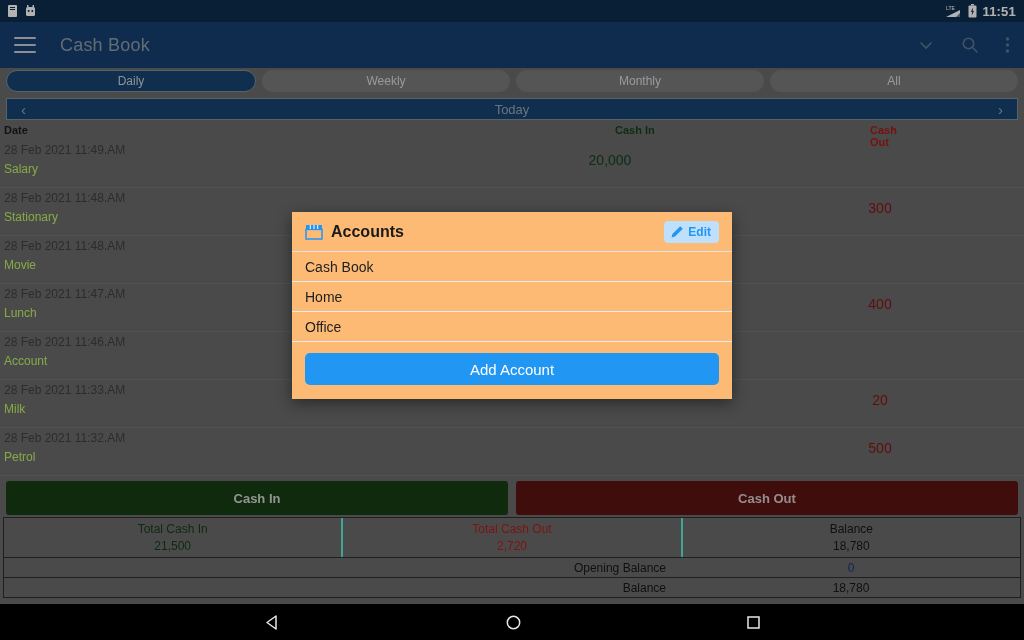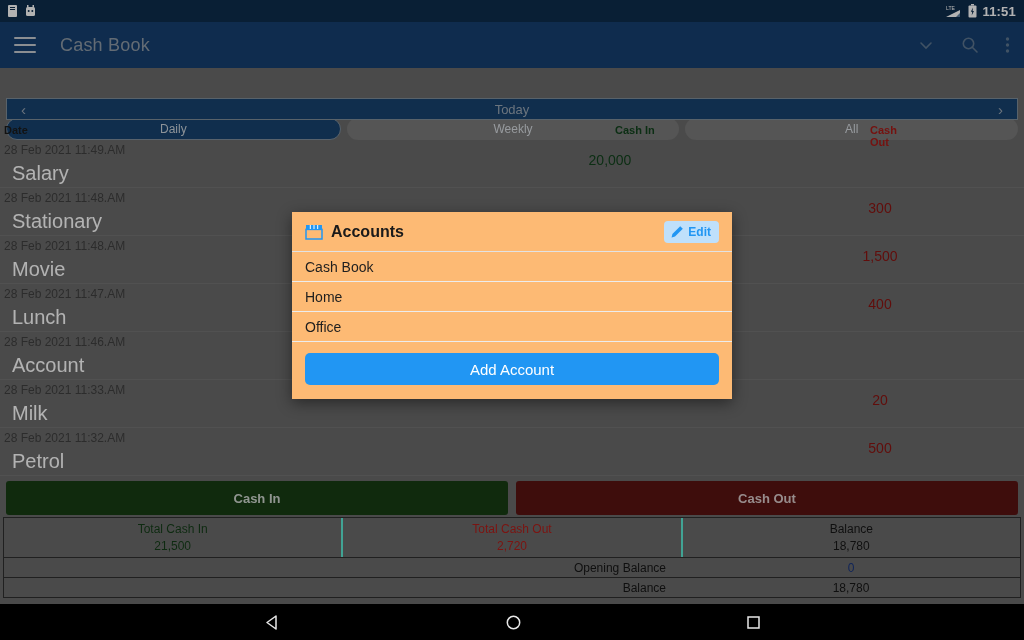--- a/index.html
+++ b/index.html
@@ -49,21 +49,20 @@
     position:absolute; top:70px; left:0;
     width:1024px; height:24px;
     display:flex; gap:6px; padding: 0 6px;
     background:#6b6b6b;
   }
   .tab {
     flex:1; height:22px; border-radius:11px;
     display:flex; align-items:center; justify-content:center;
     font-size:12px; color:#d8dde2; background:#7a7a7a;
     cursor:pointer;
-    margin-top:48px;
   }
   .tab.active { background:#18436f; border:1px solid #7e8d9b; color:#c9d2da; }
 
   
   .periodnav {
     position:absolute; top:98px; left:6px;
     width:1012px; height:22px;
     background:#18436f; border:1px solid #7f8d99;
     display:flex; align-items:center; justify-content:space-between;
     padding: 0 14px;
@@ -81,21 +80,21 @@
   .th-date { position:absolute; left:4px; top:0; color:#1b1b1b; }
   .th-in   { position:absolute; left:615px; top:0; color:#12431d; }
   .th-out  { position:absolute; left:870px; top:0; color:#a81a17; }
 
   .rows { position:absolute; top:140px; left:0; width:1024px; }
   .row {
     position:relative; height:48px; width:1024px;
     border-bottom:1px solid #747474;
   }
   .row .rdate { position:absolute; left:4px; top:3px; font-size:12px; color:#3f3f3f; }
-  .row .rdesc { position:absolute; left:12px; top:22px; font-size:20px; color:#ffffff; }
+  .row .rdesc { position:absolute; left:4px; top:22px; font-size:12px; color:#bef264; }
   .row .rin  { position:absolute; left:510px; width:200px; top:12px; text-align:center; font-size:14px; color:#12431d; }
   .row .rout { position:absolute; left:790px; width:180px; top:12px; text-align:center; font-size:14px; color:#8c1310; }
 
   
   .actionbar {
     position:absolute; top:481px; left:6px;
     width:1012px; height:34px;
     display:flex; gap:8px;
   }
   .act-btn {
@@ -222,20 +221,21 @@
             <circle cx="2.5" cy="9" r="1.7" fill="#5d7690"></circle>
             <circle cx="2.5" cy="15" r="1.7" fill="#5d7690"></circle>
           </svg>
       </div>
     </div>
   </div>
 
   <div class="tabs">
     <div class="tab active">Daily</div>
     <div class="tab">Weekly</div>
+    <div class="tab">Monthly</div>
     <div class="tab">All</div>
   </div>
 
   <div class="periodnav">
     <div class="arrow">‹</div>
     <div class="label">Today</div>
     <div class="arrow">›</div>
   </div>
 
   <div class="tablehead">
@@ -254,21 +254,20 @@
     <div class="row">
       <div class="rdate">28 Feb 2021 11:48.AM</div>
       <div class="rdesc">Stationary</div>
       <div class="rin"></div>
       <div class="rout">300</div>
     </div>
     <div class="row">
       <div class="rdate">28 Feb 2021 11:48.AM</div>
       <div class="rdesc">Movie</div>
       <div class="rin"></div>
-      <div class="rout">1,500</div>
     </div>
     <div class="row">
       <div class="rdate">28 Feb 2021 11:47.AM</div>
       <div class="rdesc">Lunch</div>
       <div class="rin"></div>
       <div class="rout">400</div>
     </div>
     <div class="row">
       <div class="rdate">28 Feb 2021 11:46.AM</div>
       <div class="rdesc">Account</div>

